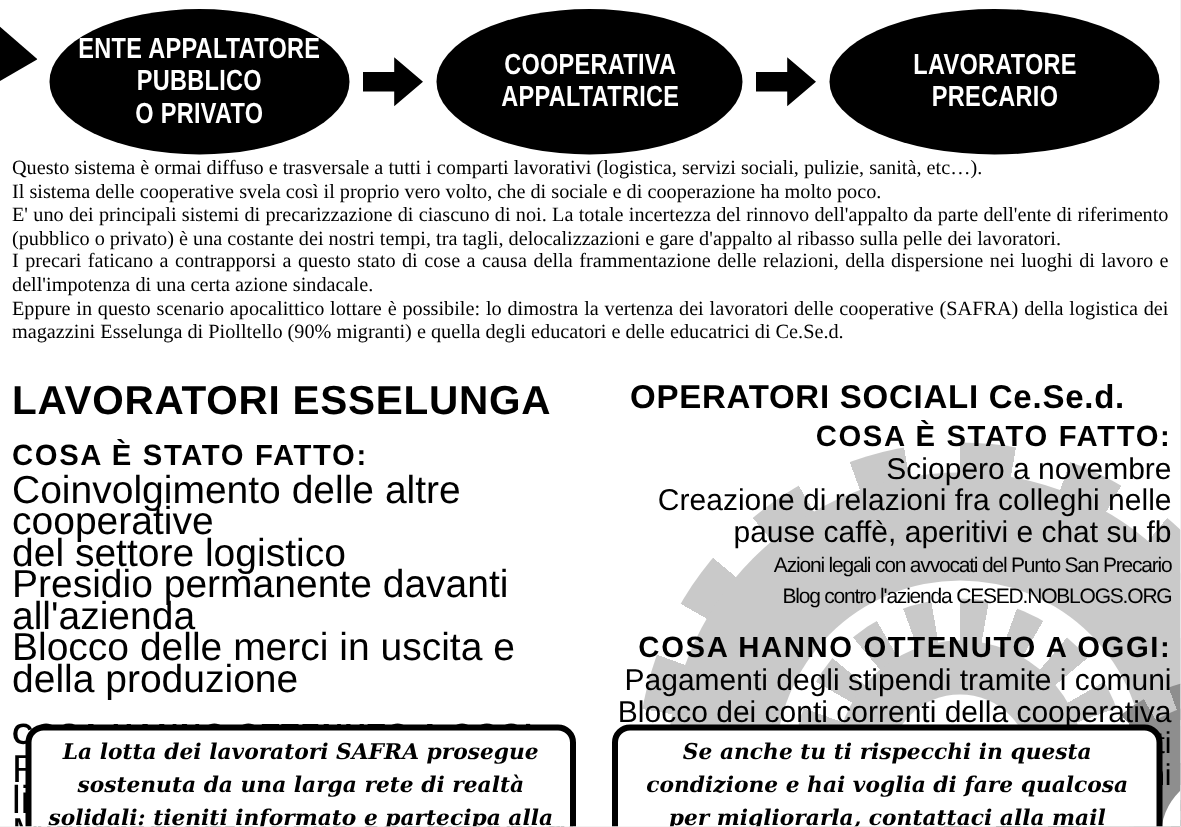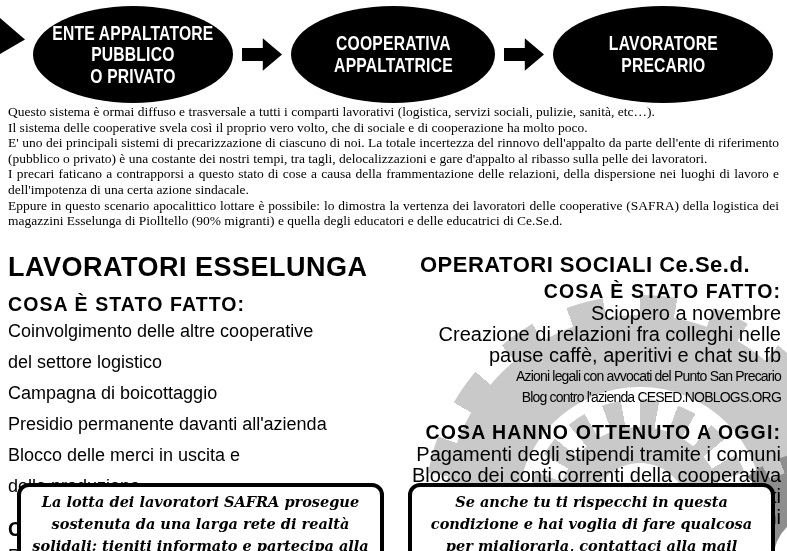--- a/index.html
+++ b/index.html
@@ -45,21 +45,21 @@
     display:flex; justify-content:space-between;
   }
   .col-left{width:380px;}
   .col-right{width:392px; text-align:right;}
   .col-title{font-size:27px; font-weight:800; letter-spacing:.5px; margin:0 0 10px 0;}
   .col-right .col-title{font-size:22px; text-align:center; margin-bottom:2px;}
   .sec-h{font-size:19.5px; font-weight:800; letter-spacing:1.1px; margin:0;}
   .sec{margin:0;}
   .sec + .sec{margin-top:16px;}
   .col-right .sec + .sec{margin-top:13px;}
-  .item{font-size:18px; line-height:31px; white-space:pre-line; margin:0;}
+  .item{font-size:26px; line-height:21px; white-space:pre-line; margin:0;}
   .col-right .item{font-size:20px; line-height:21px;}
   .item.condensed{font-size:14px; letter-spacing:-.8px;}
   
   .notes{
     position:absolute; top:483px; left:17px; right:12px; z-index:1;
     display:flex; gap:24px;
   }
   .note-box{
     flex:1 1 0; background:#fff; border:4px solid #000; border-radius:12px;
     padding:4px 10px; text-align:center;
@@ -127,21 +127,20 @@
   </div>
 
   <div class="columns">
 
     <div class="col-left">
       <h1 class="col-title">LAVORATORI ESSELUNGA</h1>
       <div class="sec">
         <h2 class="sec-h">COSA È STATO FATTO:</h2>
         <p class="item">Coinvolgimento delle altre cooperative
 del settore logistico</p>
-        <p class="item">Campagna di boicottaggio</p>
         <p class="item">Presidio permanente davanti all'azienda</p>
         <p class="item">Blocco delle merci in uscita e
 della produzione</p>
       </div>
       <div class="sec">
         <h2 class="sec-h">COSA HANNO OTTENUTO A OGGI:</h2>
         <p class="item">Reintegro di alcuni lavoratori licenziati</p>
         <p class="item">Miglioramento delle condizioni di lavoro</p>
       </div>
     </div>

